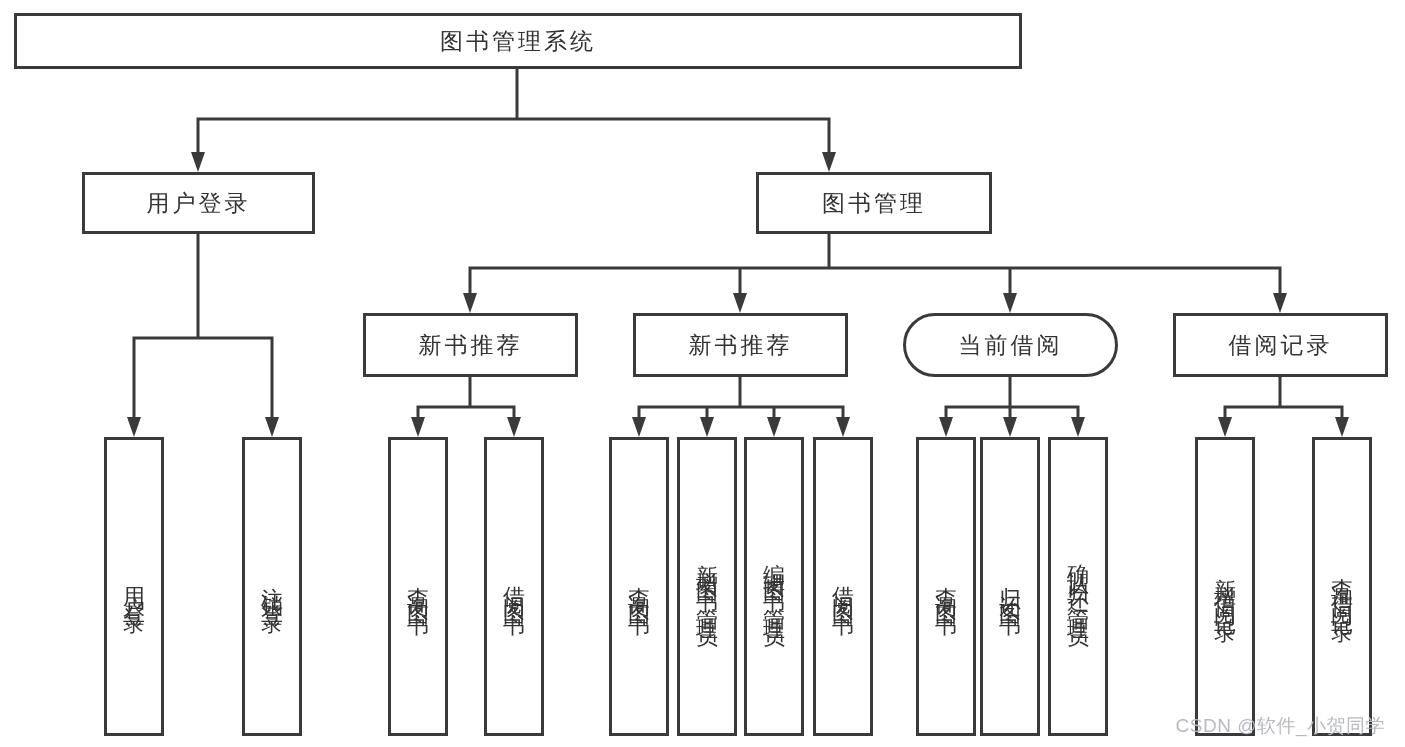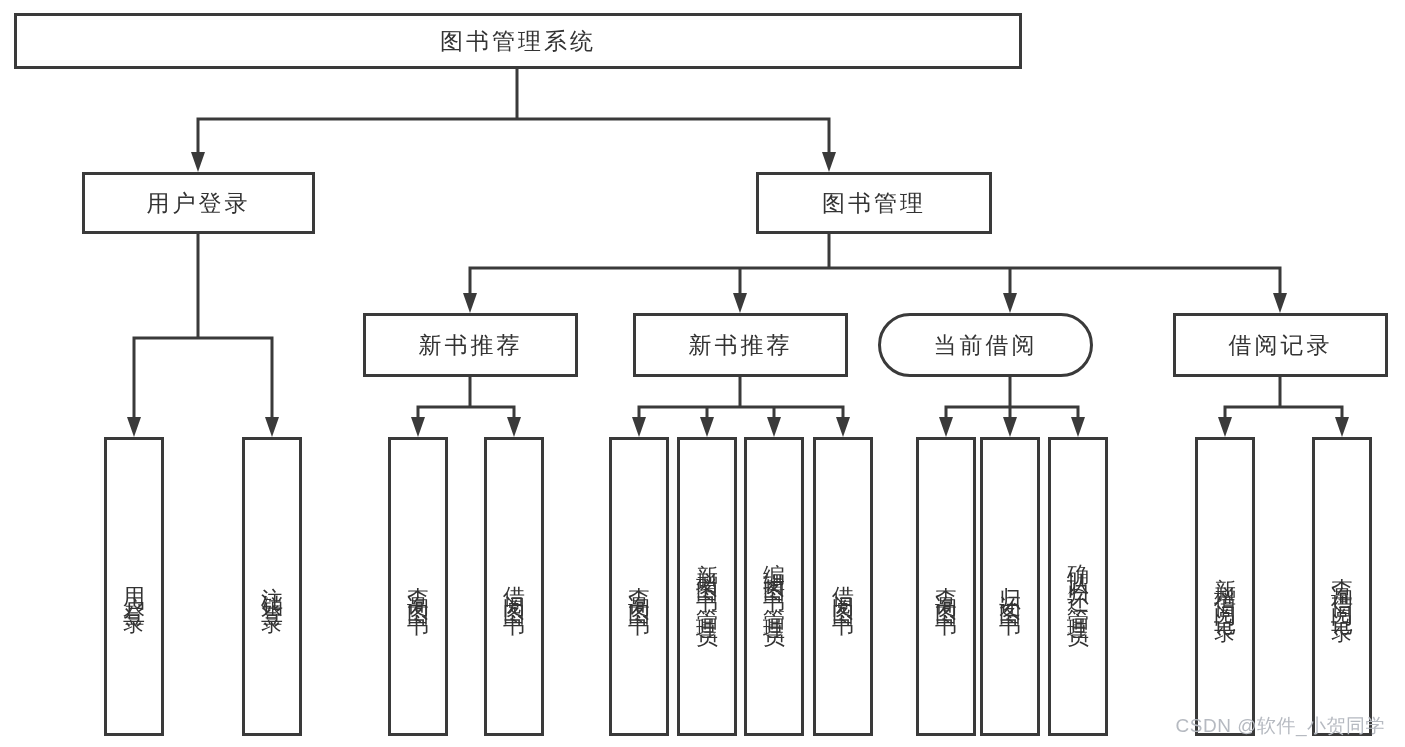--- a/index.html
+++ b/index.html
@@ -35,21 +35,21 @@
     text-orientation:mixed;
     font-size:22px;letter-spacing:9px;color:var(--text);white-space:nowrap;
     line-height:1;
   }
   .node-root{left:14px;top:13px;width:1008px;height:56px;}
   .node-user-login{left:82px;top:172px;width:233px;height:62px;}
   .node-book-management{left:712px;top:172px;width:236px;height:62px;margin-left:44px;}
   .l3{top:313px;height:64px;width:215px;}
   .node-new-book-recommendation{left:363px;}
   .node-book-borrowing{left:633px;}
-  .node-current-borrowing{left:878px;border-radius:32px;}
+  .node-current-borrowing{left:903px;border-radius:32px;}
   .node-borrowing-records{left:1173px;}
   .leaf{top:437px;height:299px;width:60px;}
   .leaf-1{left:104px;}  .leaf-2{left:242px;}
   .leaf-3{left:388px;}  .leaf-4{left:484px;}
   .leaf-5{left:609px;}  .leaf-6{left:677px;}
   .leaf-7{left:744px;}  .leaf-8{left:813px;}
   .leaf-9{left:916px;}  .leaf-10{left:980px;}
   .leaf-11{left:1048px;}
   .leaf-12{left:1195px;} .leaf-13{left:1312px;}
   .watermark{

